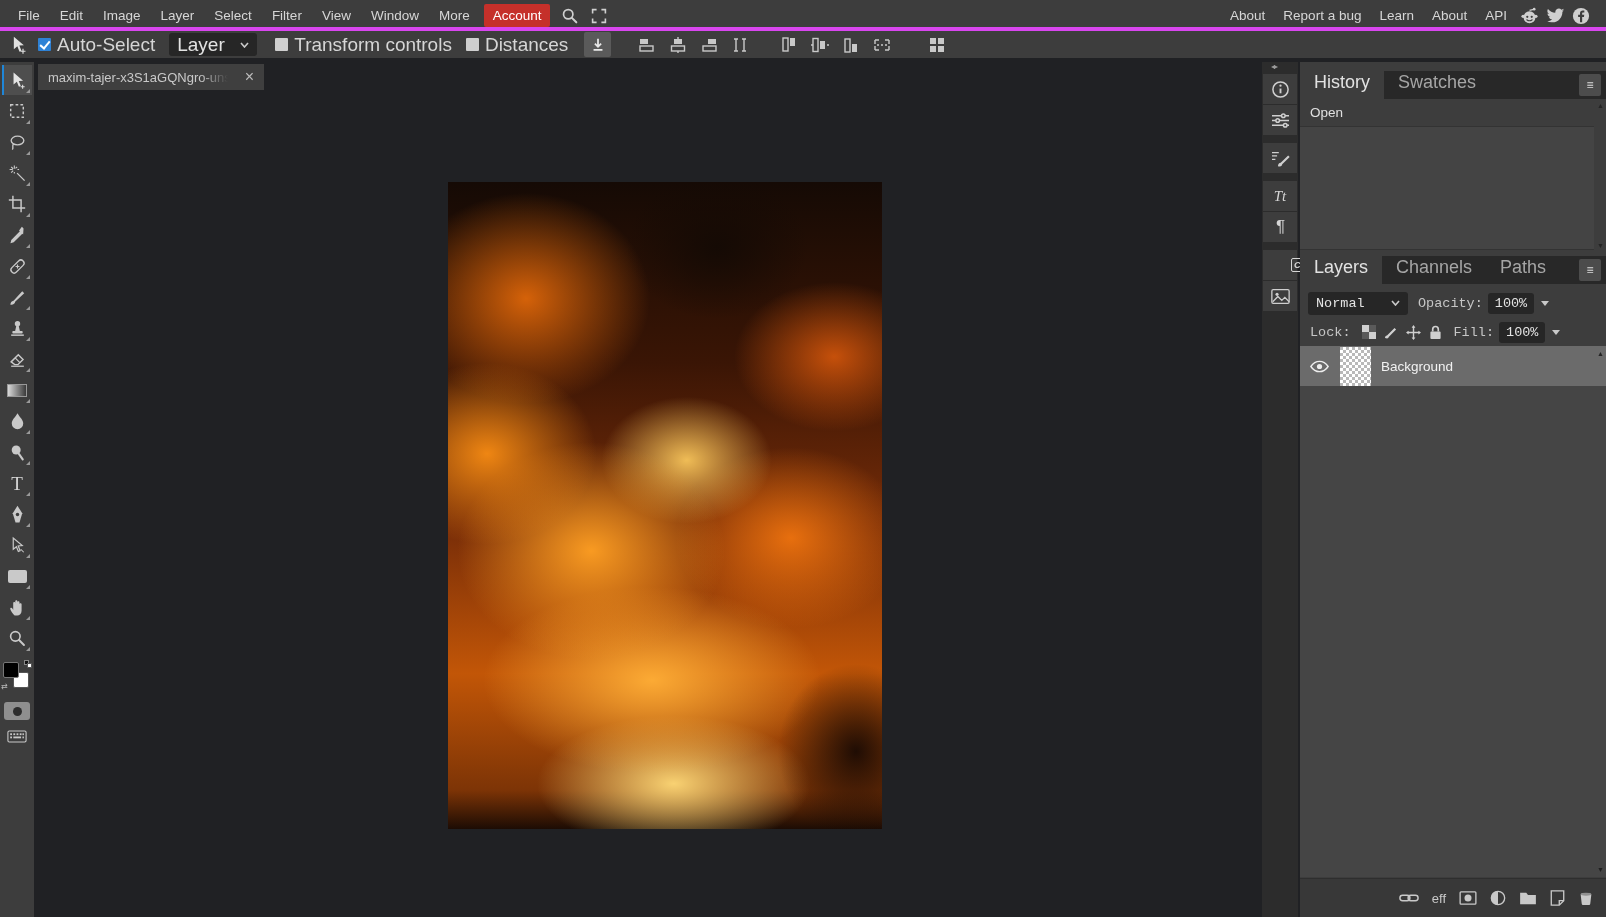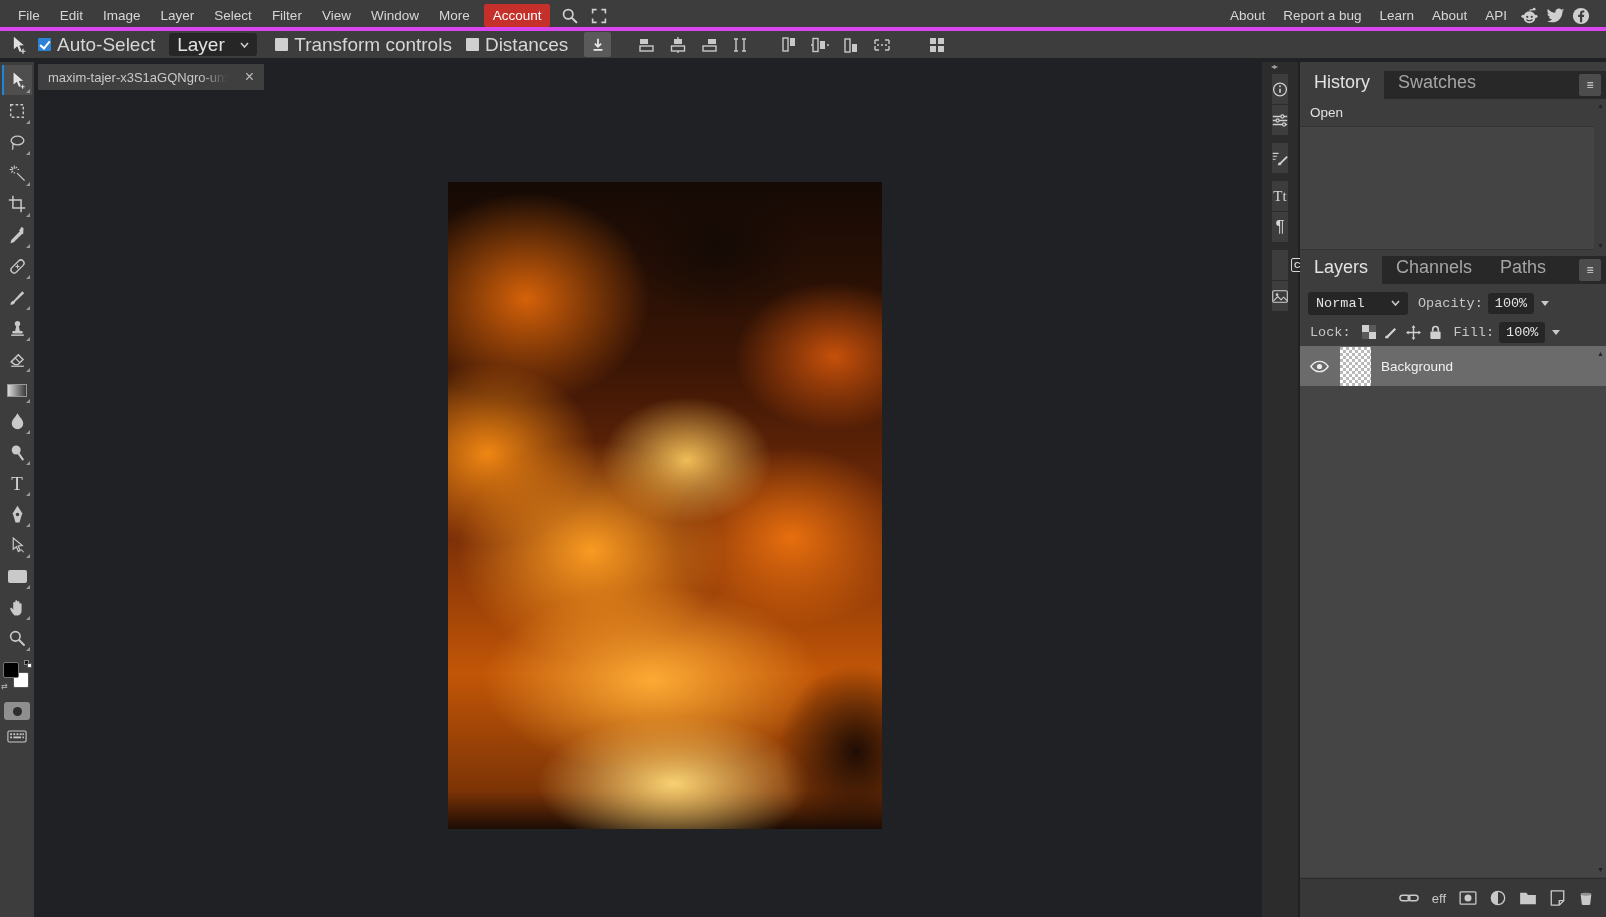--- a/index.html
+++ b/index.html
@@ -61,21 +61,21 @@
       radial-gradient(ellipse 44% 24% at 33% 57%, rgba(255,160,35,.95), rgba(255,160,35,0) 70%),
       radial-gradient(ellipse 28% 14% at 55% 43%, rgba(255,205,95,.9), rgba(255,205,95,0) 70%),
       radial-gradient(ellipse 38% 20% at 79% 55%, rgba(250,122,15,.85), rgba(250,122,15,0) 70%),
       radial-gradient(ellipse 32% 16% at 89% 27%, rgba(233,95,12,.8), rgba(233,95,12,0) 72%),
       radial-gradient(ellipse 54% 20% at 47% 77%, rgba(255,175,55,.95), rgba(255,175,55,0) 72%),
       radial-gradient(ellipse 42% 14% at 52% 93%, rgba(255,218,120,.95), rgba(255,218,120,0) 75%),
       linear-gradient(180deg,#150a05 0%, #3a1505 28%, #7a2e08 54%, #c25607 76%, #7d3406 94%, #1c0c04 100%);
   }
   
   .rail{position:absolute;left:1262px;top:62px;width:36px;bottom:0;background:#2c2c2c;display:flex;flex-direction:column;align-items:center;padding-top:12px;}
-  .rail-btn{width:16px;height:30px;background:#3d3d3d;display:flex;align-items:center;justify-content:center;margin-bottom:1px;color:#cfcfcf;}
+  .rail-btn{width:34px;height:30px;background:#3d3d3d;display:flex;align-items:center;justify-content:center;margin-bottom:1px;color:#cfcfcf;font-style:italic;}
   .rail-gap{height:7px;}
   .rail-tt{font-family:"Liberation Serif",serif;font-size:15px;color:#d6d6d6;}
   .rail-para{font-size:17px;color:#d6d6d6;}
   .rail-css{font-size:9px;font-weight:bold;letter-spacing:.5px;color:#d6d6d6;border:1px solid #d6d6d6;border-radius:2px;padding:1px 2px;margin-left:48px;}
   .collapse-h{position:absolute;top:62px;font-size:8px;color:#9a9a9a;letter-spacing:-1px;}
   
   .panels{position:absolute;left:1300px;top:62px;width:306px;bottom:0;background:#3d3d3d;}
   .tabstrip{position:absolute;left:0;width:306px;height:28px;background:#282828;display:flex;align-items:flex-end;}
   .ptab{padding:5px 14px 6px;color:#a5a5a5;font-size:18px;}
   .ptab.active{background:#3d3d3d;color:#e2e2e2;}

